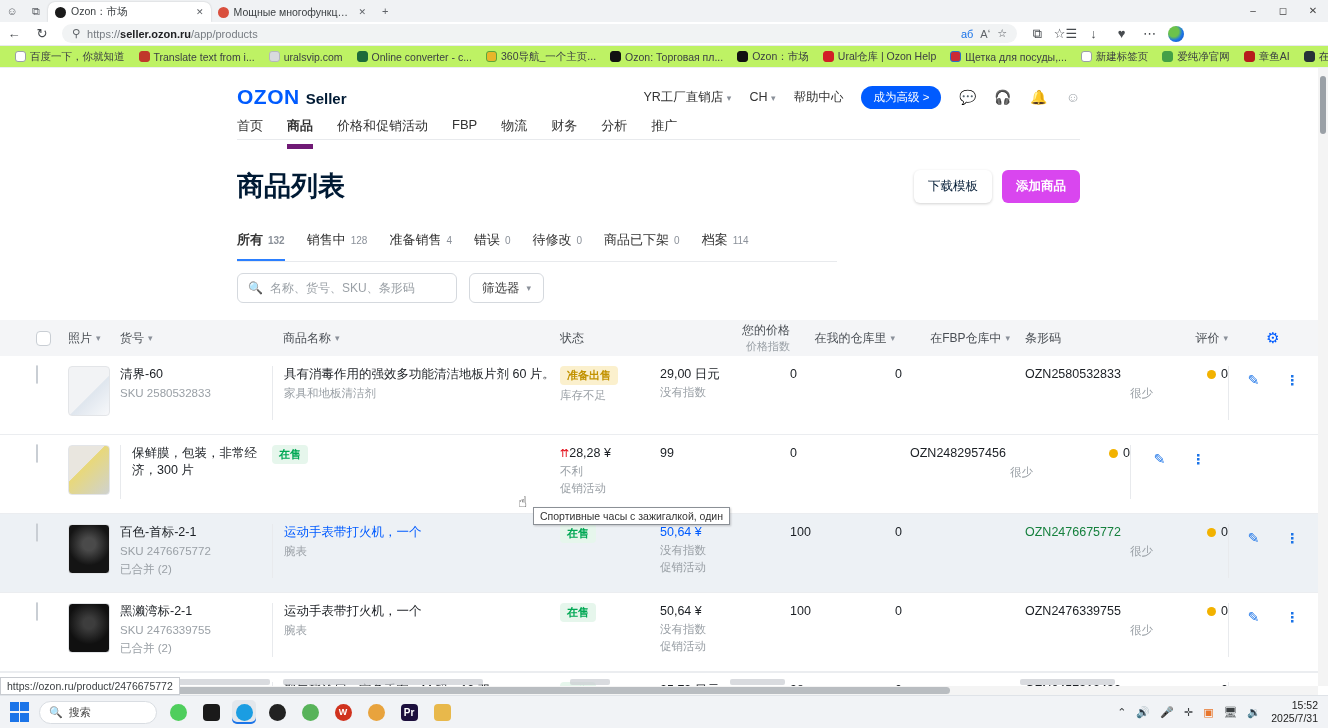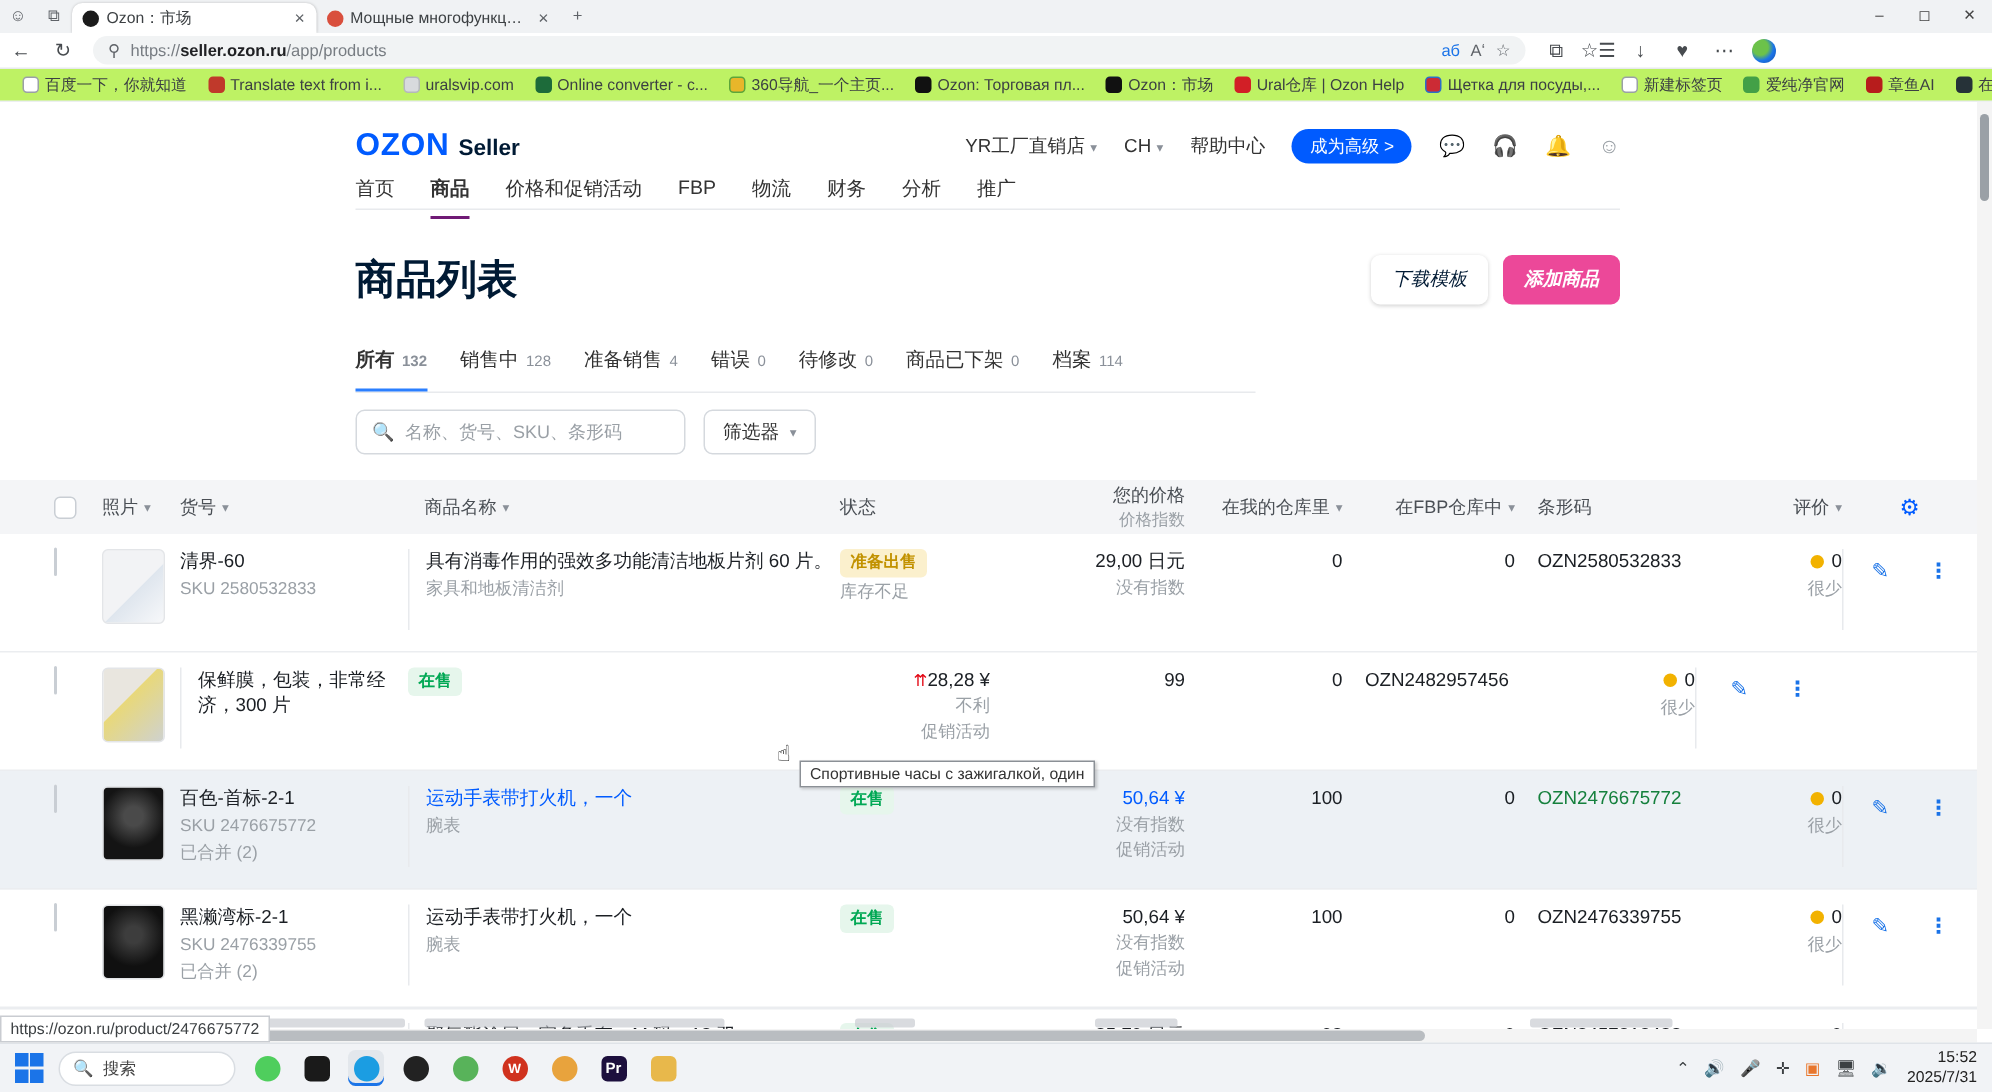--- a/index.html
+++ b/index.html
@@ -40,29 +40,29 @@
   #ozon-head { position:absolute; top:14px; left:237px; right:238px; height:30px; display:flex; align-items:center; }
   #ozon-logo { font-size:21px; font-weight:bold; color:#005bff; letter-spacing:.5px; }
   #ozon-logo .seller { color:#001a34; font-weight:600; font-size:15px; margin-left:6px; letter-spacing:0; }
   #head-right { margin-left:auto; display:flex; align-items:center; gap:18px; font-size:12.5px; color:#333; }
   .chev { font-size:9px; color:#8a9099; }
   #premium { background:#005bff; color:#fff; font-size:11.5px; padding:4px 12px; border-radius:12px; }
   .hd-ic { color:#9aa0a6; font-size:14px; }
 
   #main-nav { position:absolute; top:49px; left:237px; display:flex; gap:24px; font-size:13px; color:#333; }
   #main-nav .nav-item { padding-bottom:9px; }
-  #main-nav .nav-item.active { font-weight:bold; border-bottom:2px solid #701a75; }
+  #main-nav .nav-item.active { font-weight:bold; border-bottom:5px solid #701a75; }
   #nav-underline { position:absolute; top:71px; left:237px; width:843px; height:1px; background:#e8eaed; }
 
   #title-row { position:absolute; top:100px; left:237px; width:843px; display:flex; align-items:center; }
   #page-title { font-size:27px; font-weight:bold; color:#001a34; }
   #title-btns { margin-left:auto; display:flex; gap:10px; }
-  .btn { font-size:12.5px; padding:8px 14px; border-radius:6px;font-style:italic; }
+  .btn { font-size:12.5px; padding:8px 14px; border-radius:6px; }
   .btn.ghost { background:#fff; color:#001a34; box-shadow:0 1px 3px rgba(0,0,0,.18); }
-  .btn.primary { background:#ec4899; color:#fff; font-weight:bold; }
+  .btn.primary { background:#d946ef; color:#fff; font-weight:bold; }
 
   #filter-tabs { position:absolute; top:163px; left:237px; display:flex; gap:22px; font-size:13px; color:#333; border-bottom:1px solid #e8eaed; width:600px; }
   .ftab { display:flex; gap:5px; align-items:baseline; padding-bottom:10px; }
   .ftab .cnt { font-size:10px; color:#8a9099; }
   .ftab.active { border-bottom:2px solid #2b7fff; font-weight:bold; }
 
   #search-row { position:absolute; top:205px; left:237px; display:flex; gap:12px; }
   #search-box { width:220px; height:30px; border:1px solid #d5d9de; border-radius:6px; display:flex; align-items:center; padding:0 10px; gap:7px; font-size:12px; color:#9aa0a6; }
   #filter-btn { height:30px; border:1px solid #d5d9de; border-radius:6px; display:flex; align-items:center; padding:0 12px; gap:7px; font-size:12.5px; color:#333; }
 
@@ -79,21 +79,21 @@
   .trow { border-bottom:1px solid #ebedf0; padding:10px 0 14px; min-height:63px; }
   .trow.hl { background:#edf1f5; }
   .cell { font-size:12.5px; color:#1b1f24; line-height:1.35; }
   .sub2 { color:#9aa0a6; font-size:11.5px; margin-top:3px; }
   .thumb { width:42px; height:50px; border-radius:4px; border:1px solid #e3e5e8; }
   .name-col { border-left:1px solid #e8eaed; padding-left:11px; min-height:54px; }
   .name-col .pname.link { color:#005bff; }
   .badge { display:inline-block; font-size:11px; padding:2px 7px; border-radius:4px; font-weight:bold; }
   .badge.success { color:#00a854; background:#e6f6ec; }
   .badge.warning { color:#c29200; background:#fbf0cd; }
-  .r-al { text-align:right; }
+  .r-al { }
   .price-main { white-space:nowrap; }
   .price-main .up { color:#e30613; font-size:11px; letter-spacing:-2px; margin-right:2px; }
   .price-main.blue { color:#005bff; }
   .psub { color:#9aa0a6; font-size:11.5px; margin-top:2px; }
   .bc-col { padding-left:15px; }
   .bc-col.blue { color:#15803d; }
   .rate { display:flex; justify-content:flex-end; align-items:center; gap:5px; }
   .rate .ydot { width:9px; height:9px; border-radius:50%; background:#f2b200; }
   .act-col { border-left:1px solid #e8eaed; height:100%; display:flex; gap:26px; justify-content:center; padding-top:6px; }
   .pencil { color:#1a73e8; font-size:14px; }

